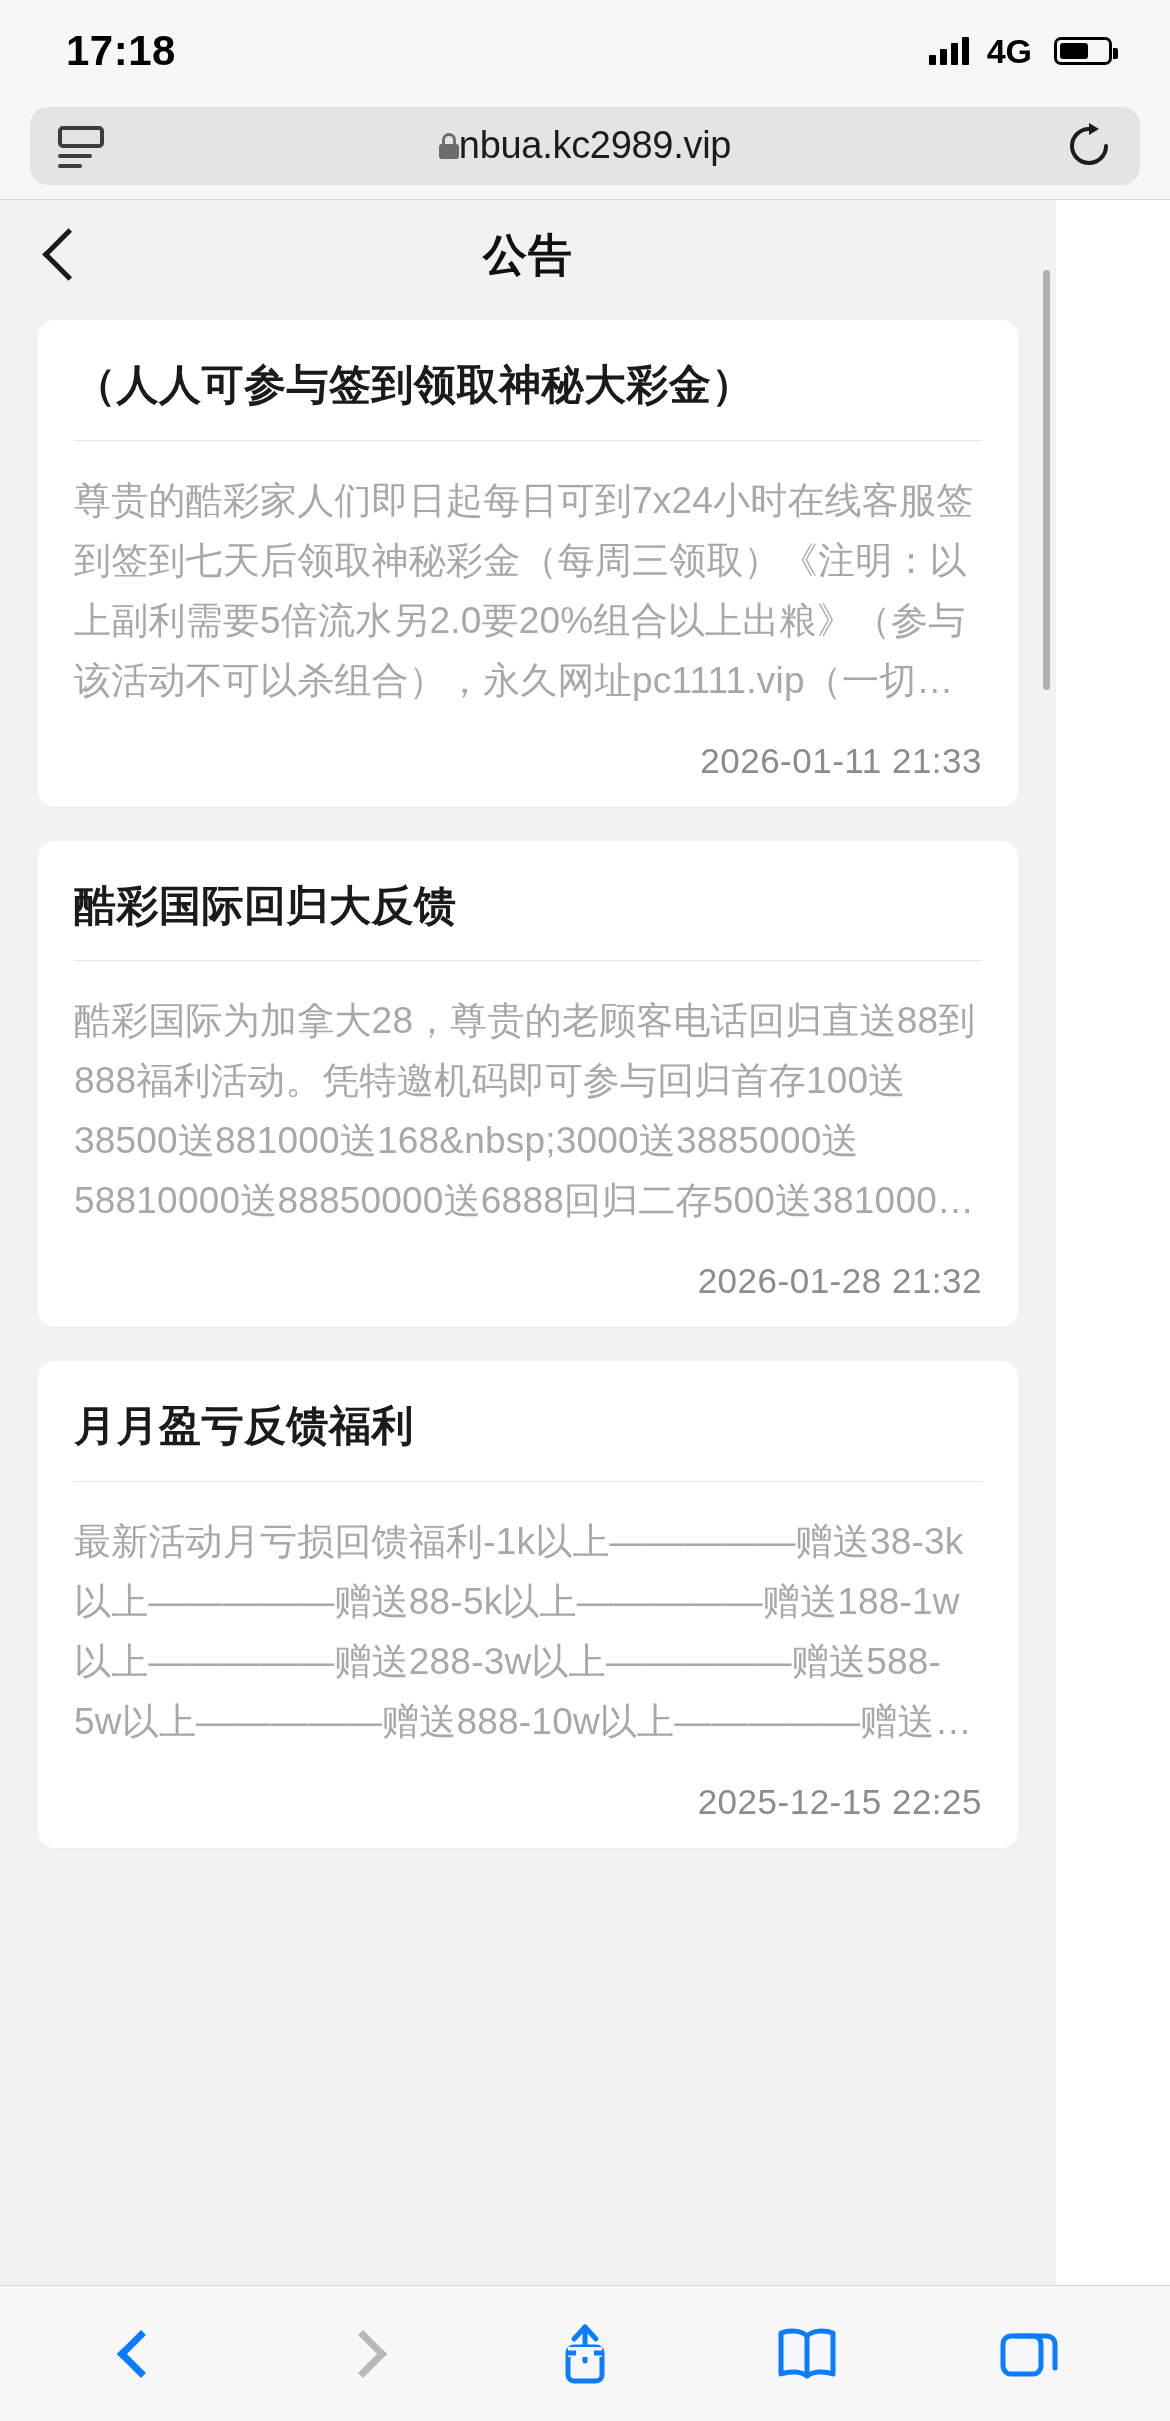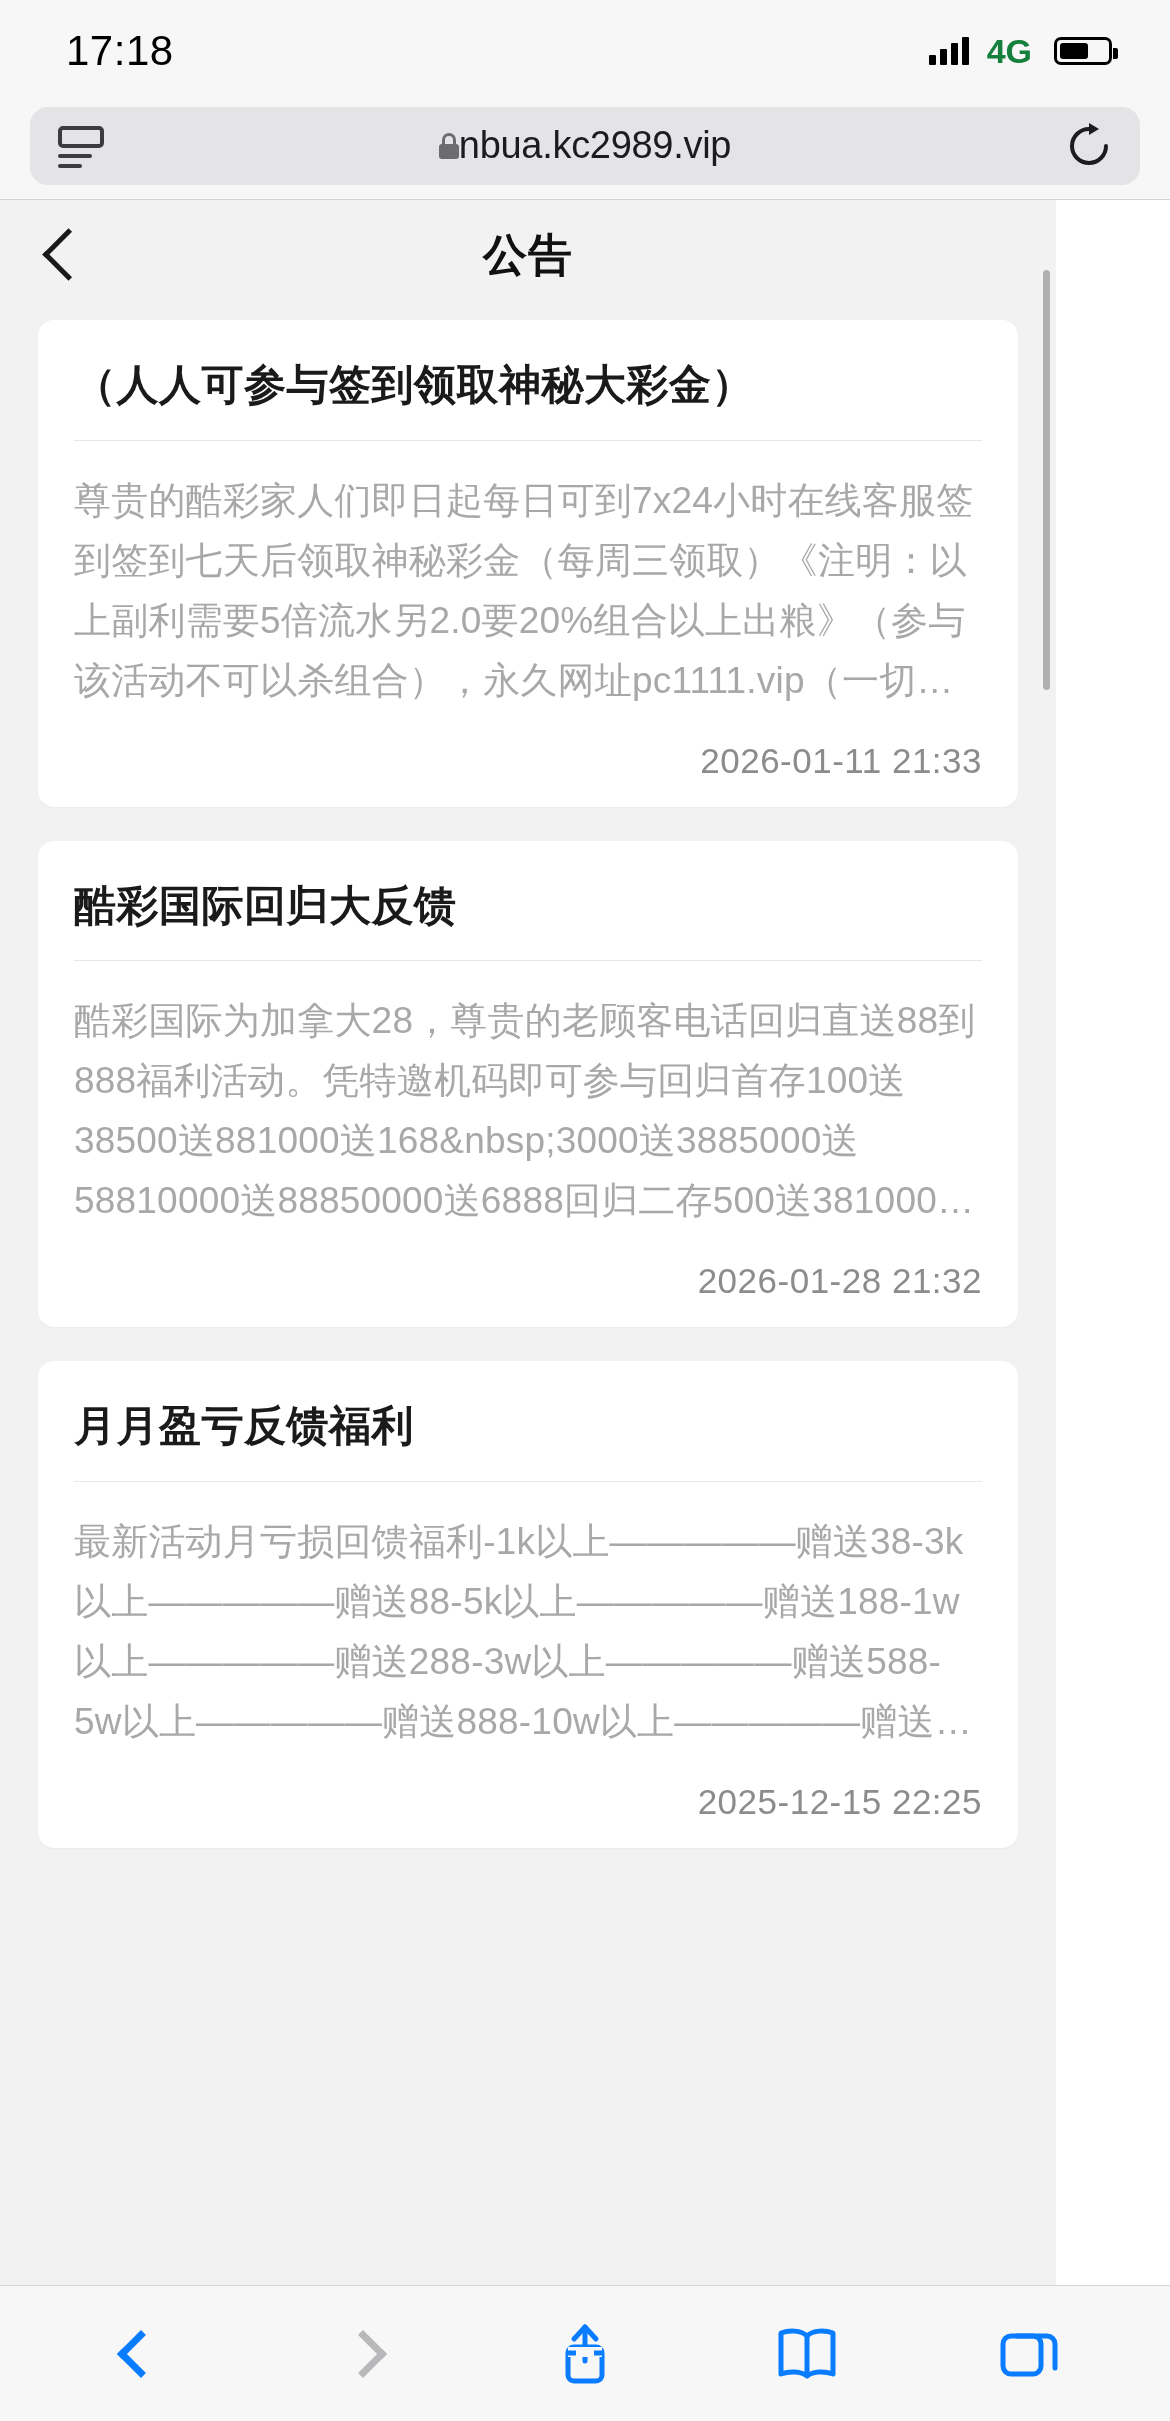--- a/index.html
+++ b/index.html
@@ -17,39 +17,39 @@
     height: 92px;
     background: #f7f7f7;
     display: flex;
     align-items: center;
     justify-content: space-between;
     padding: 0 58px 0 66px;
     position: relative;
   }
   .status-time {
     font-size: 42px;
-    font-weight: 400;
+    font-weight: 700;
     color: #000;
     letter-spacing: 0.5px;
     padding-top: 10px;
     text-align: right;
   }
   .status-right {
     display: flex;
     align-items: center;
     gap: 14px;
     padding-top: 10px;
   }
   .signal-bars { display: flex; align-items: flex-end; gap: 4px; height: 28px; }
   .signal-bars i { width: 7px; background: #000; border-radius: 1px; display: block; }
   .signal-bars i:nth-child(1) { height: 10px; }
   .signal-bars i:nth-child(2) { height: 16px; }
   .signal-bars i:nth-child(3) { height: 22px; }
   .signal-bars i:nth-child(4) { height: 28px; }
-  .net-label { font-size: 34px; font-weight: 600; color: #15803d; margin-left: 4px; }
+  .net-label { font-size: 34px; font-weight: 600; color: #000000; margin-left: 4px; }
   .battery {
     width: 58px; height: 28px; border: 3px solid #000; border-radius: 7px;
     position: relative; margin-left: 8px; padding: 3px;
   }
   .battery:after {
     content: ""; position: absolute; right: -9px; top: 8px;
     width: 5px; height: 11px; background: #000; border-radius: 0 2px 2px 0;
   }
   .battery-fill { height: 100%; background: #000; border-radius: 3px; }
 

